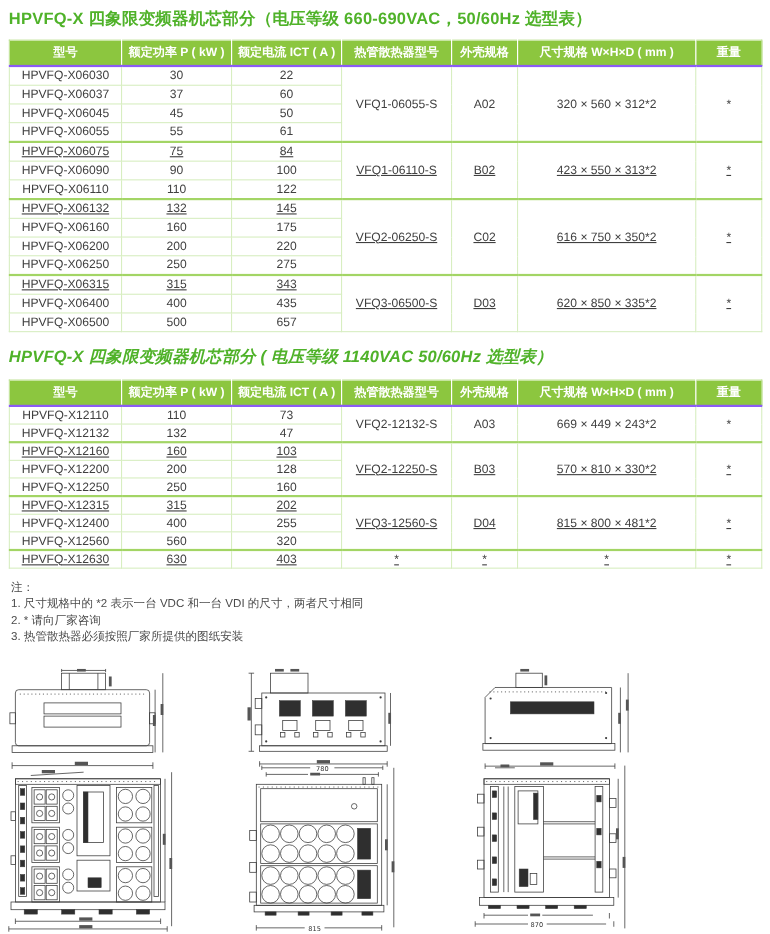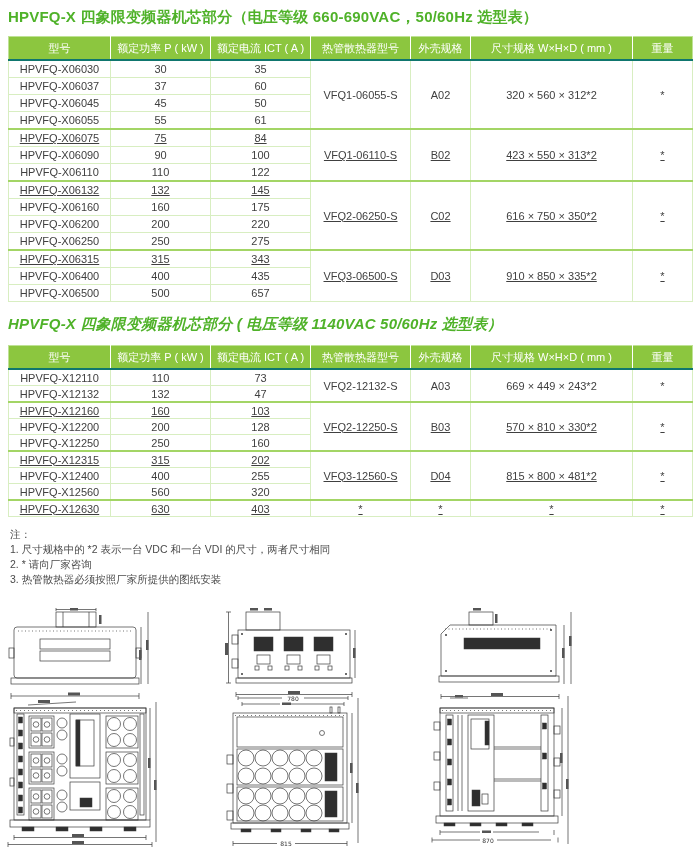--- a/index.html
+++ b/index.html
@@ -6,22 +6,22 @@
   .page{position:relative;width:700px;height:849px;background:#fff;overflow:hidden;
         font-family:"Liberation Sans","DejaVu Sans",sans-serif;}
   .t-title{position:absolute;left:8px;margin:0;color:#4fb229;font-size:15px;
            font-weight:bold;white-space:nowrap;letter-spacing:.2px;}
   #title1{top:8px;}
   #title2{top:315px;font-style:italic;}
   table{position:absolute;left:8px;width:684px;border-collapse:collapse;
         table-layout:fixed;background:#fff;}
   #table1{top:36px;}
   #table2{top:345px;}
-  th{background:#8cc63f;color:#fff;font-weight:normal;font-size:11px;line-height:12px;
-     padding:5px 1px;border-left:1.5px solid #fff;border-bottom:2px solid #0f766e;}
+  th{background:#8cc63f;color:#fff;font-weight:bold;font-size:11px;line-height:12px;
+     padding:5px 1px;border-left:1.5px solid #fff;border-bottom:2px solid #8b5cf6;}
   th:first-child{border-left:none;}
   td{border:1px solid #d8eec1;font-size:11px;line-height:12px;color:#404040;
      text-align:center;vertical-align:middle;padding:2px;}
   #table2 td{padding:1.5px 2px;}
   table{border:1px solid #bfe295;}
   tr.gs > td{border-top:2px solid #a3d565;text-decoration:underline;}
   .notes{position:absolute;top:527px;left:10px;font-size:10.5px;color:#4a4a4a;
          line-height:15px;}
   #drawings{position:absolute;top:608px;left:0;}
   .ln{stroke:#3b3b3b;stroke-width:0.7;fill:none;}
@@ -56,21 +56,21 @@
         <th>热管散热器型号</th>
         <th>外壳规格</th>
         <th>尺寸规格 W×H×D ( mm )</th>
         <th>重量</th>
       </tr>
     </thead>
     <tbody>
       <tr>
         <td>HPVFQ-X06030</td>
         <td>30</td>
-        <td>35</td>
+        <td>22</td>
         <td rowspan="4">VFQ1-06055-S</td>
         <td rowspan="4">A02</td>
         <td rowspan="4">320 × 560 × 312*2</td>
         <td rowspan="4">*</td>
       </tr>
       <tr>
         <td>HPVFQ-X06037</td>
         <td>37</td>
         <td>60</td>
       </tr>
@@ -126,21 +126,21 @@
         <td>HPVFQ-X06250</td>
         <td>250</td>
         <td>275</td>
       </tr>
       <tr class="gs">
         <td>HPVFQ-X06315</td>
         <td>315</td>
         <td>343</td>
         <td rowspan="3">VFQ3-06500-S</td>
         <td rowspan="3">D03</td>
-        <td rowspan="3">910 × 850 × 335*2</td>
+        <td rowspan="3">620 × 850 × 335*2</td>
         <td rowspan="3">*</td>
       </tr>
       <tr>
         <td>HPVFQ-X06400</td>
         <td>400</td>
         <td>435</td>
       </tr>
       <tr>
         <td>HPVFQ-X06500</td>
         <td>500</td>

